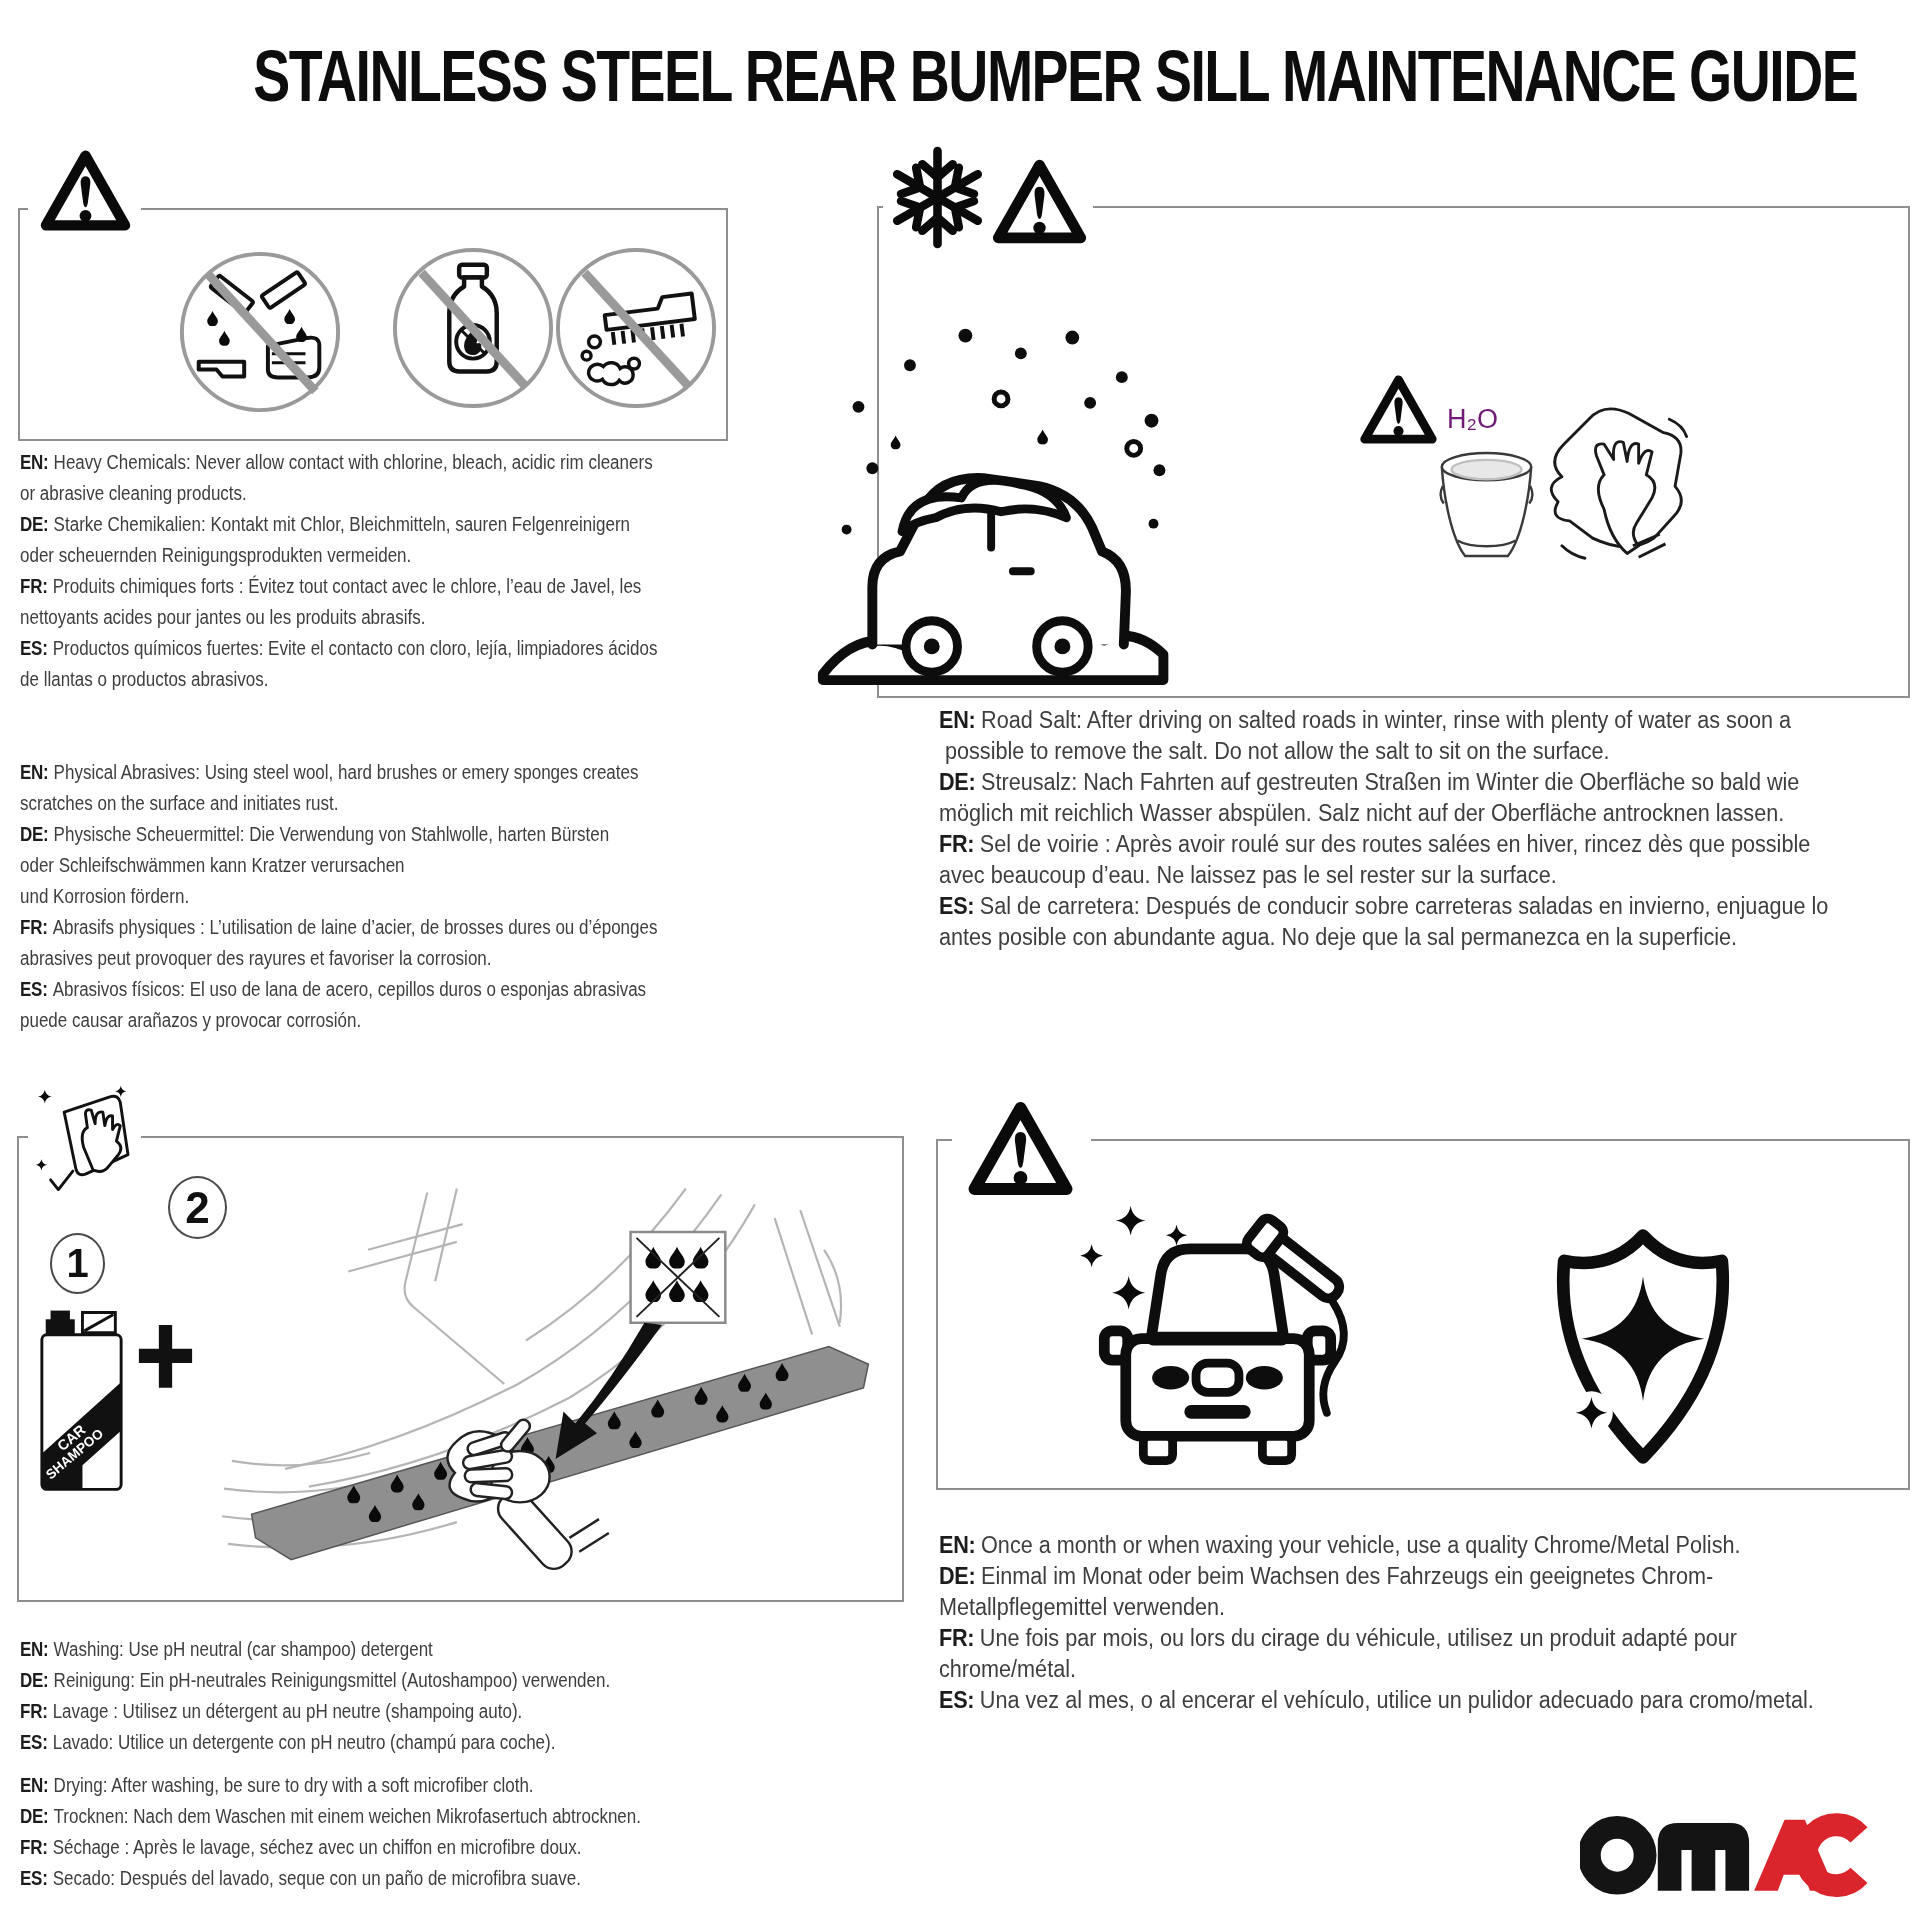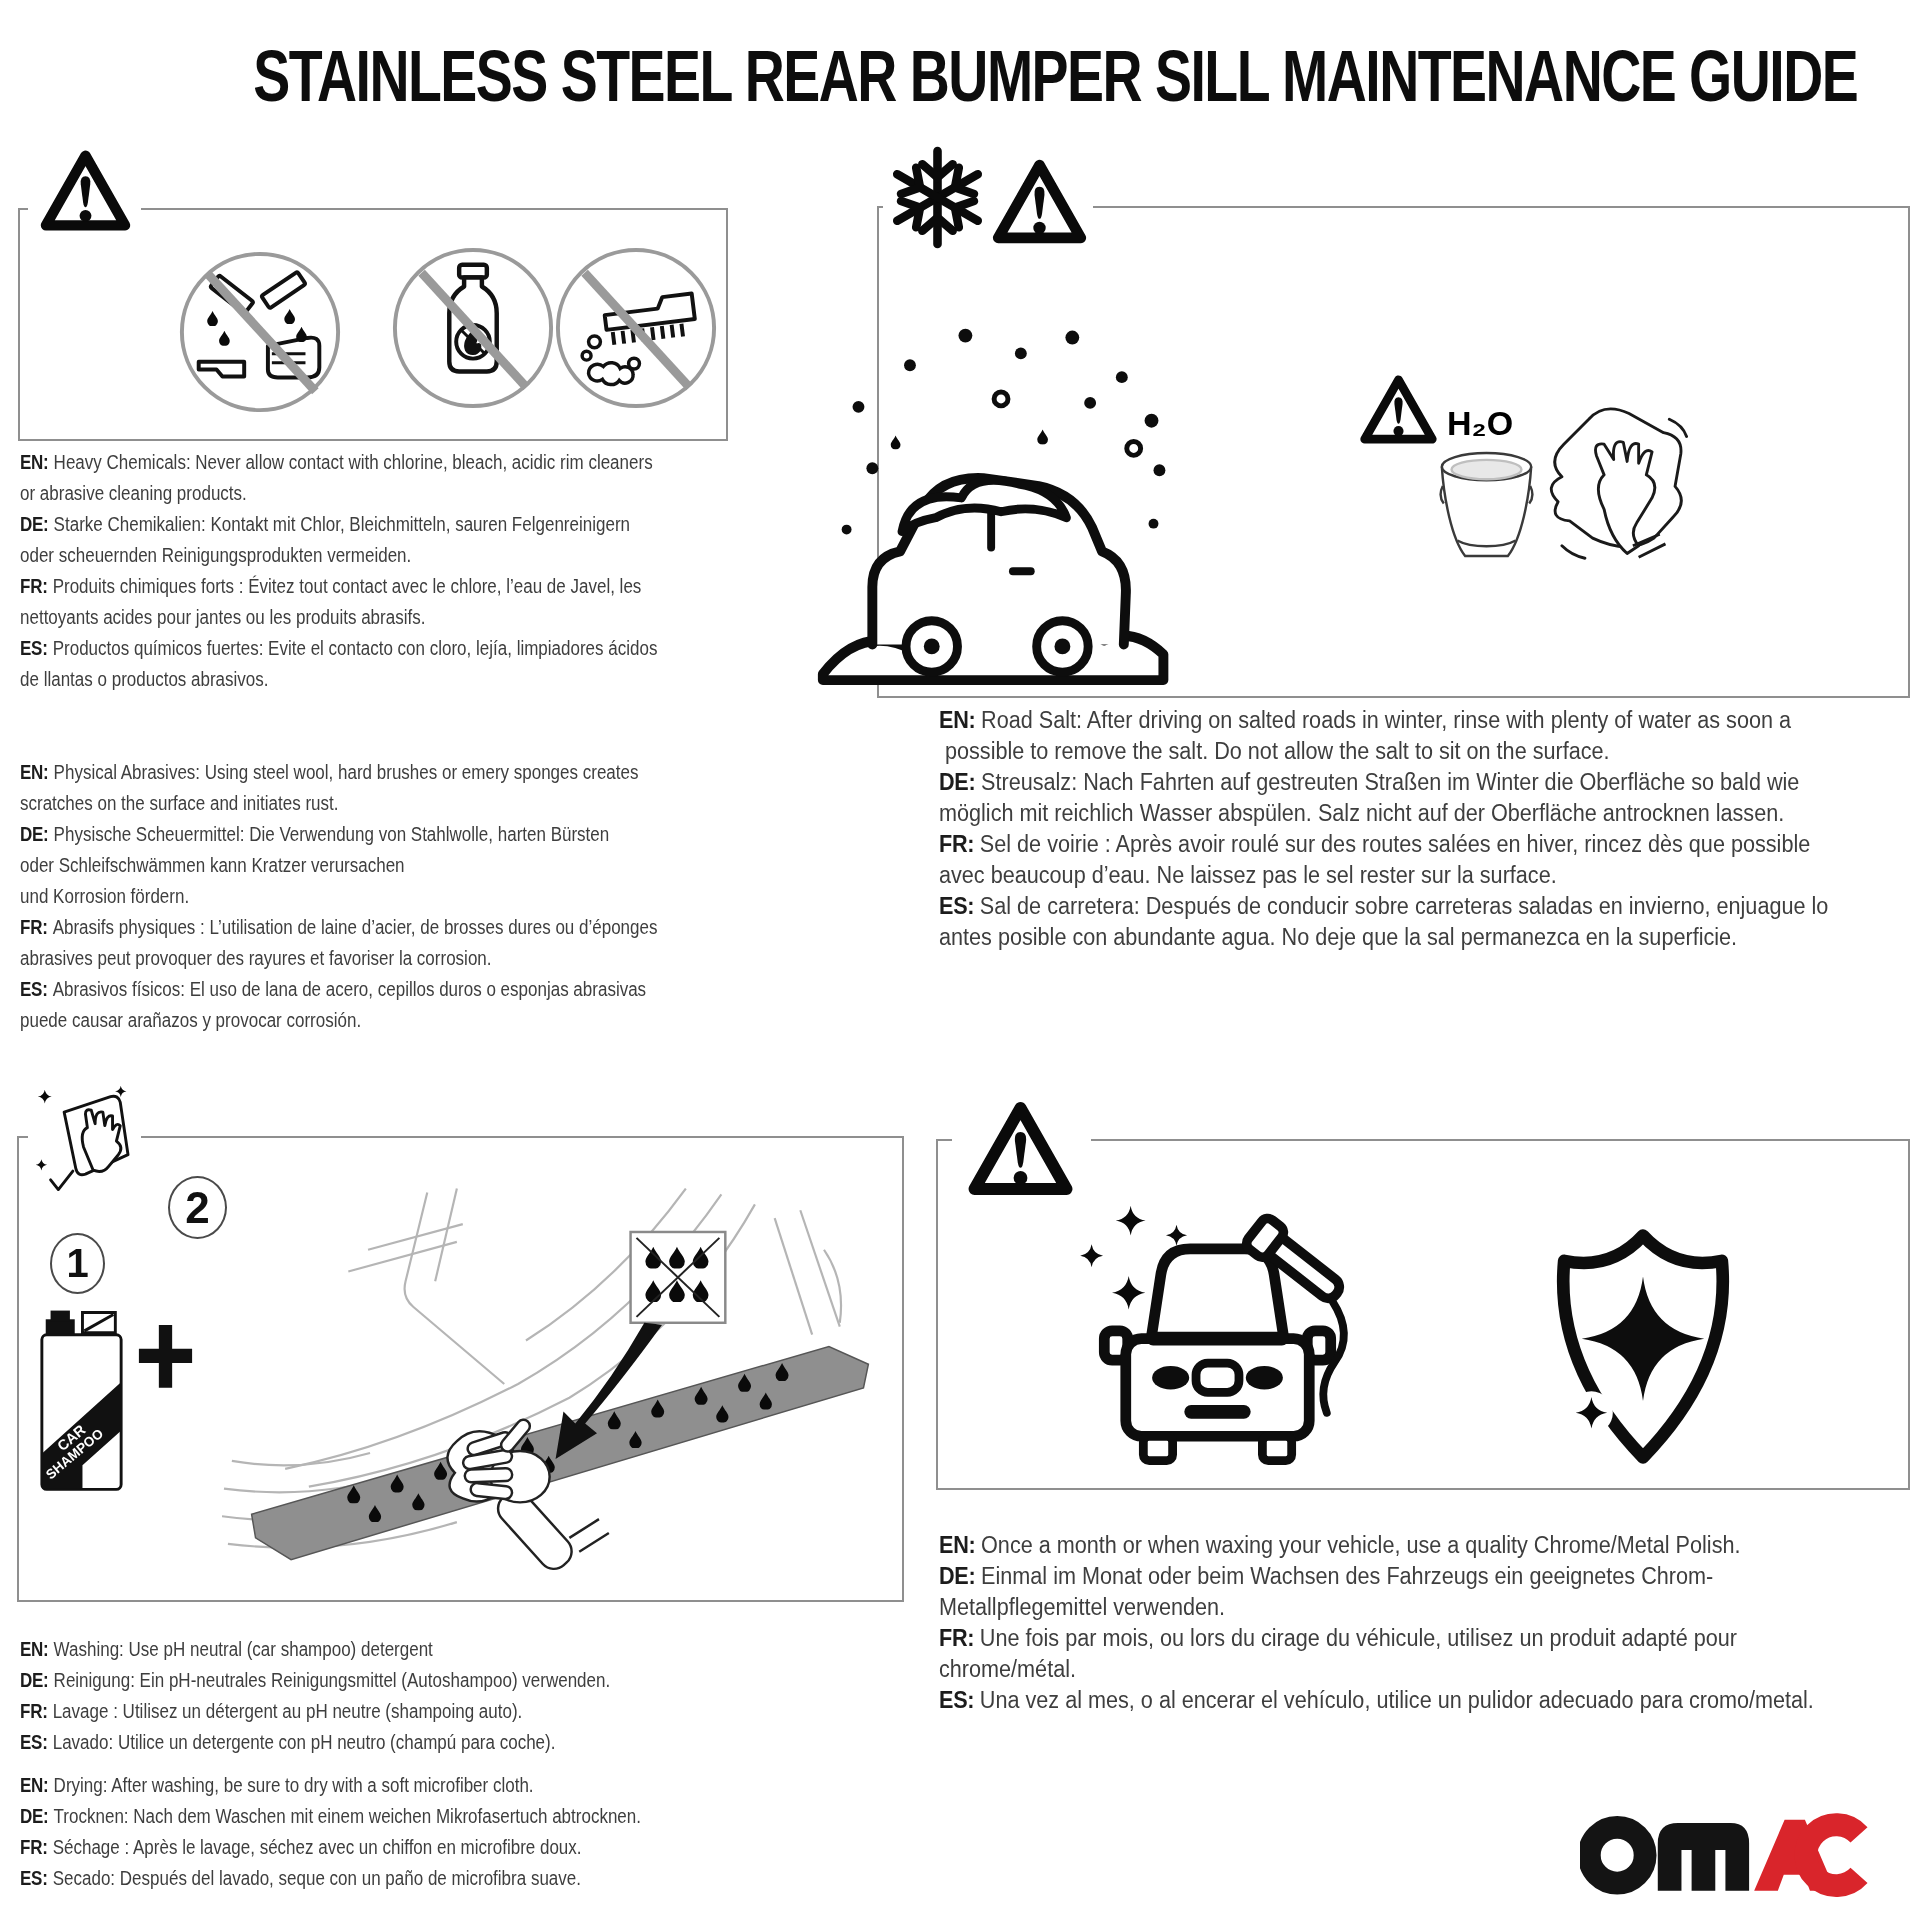--- a/index.html
+++ b/index.html
@@ -12,21 +12,21 @@
   .title{display:inline-block;font-weight:bold;font-size:73px;letter-spacing:-2px;color:#0d0d0d;
          transform:scaleX(0.76);transform-origin:center;white-space:nowrap;}
   .txt{position:absolute;color:#3e3e3e;transform-origin:left top;}
   .txt-l{font-size:20px;line-height:31px;transform:scaleX(0.85);}
   .txt-r{font-size:23px;line-height:31px;transform:scaleX(0.94);}
   .ln{white-space:pre;}
   .tag{font-weight:bold;color:#1c1c1c;margin-right:6px;letter-spacing:-0.3px;}
   .numcircle{position:absolute;border:2.5px solid #4a4a4a;border-radius:50%;background:#fff;
              display:flex;align-items:center;justify-content:center;
              font-weight:bold;color:#111;}
-  .h2o{position:absolute;font-size:34px;color:#000000;font-weight:bold;}
+  .h2o{position:absolute;font-size:27px;color:#701a75;font-weight:normal;}
   svg{display:block;}
 </style>
 </head>
 <body>
 
 <div id="page">
 
   <svg width="0" height="0" style="position:absolute" aria-hidden="true">
     <defs>
       <symbol id="tri" viewBox="0 0 120 112">

